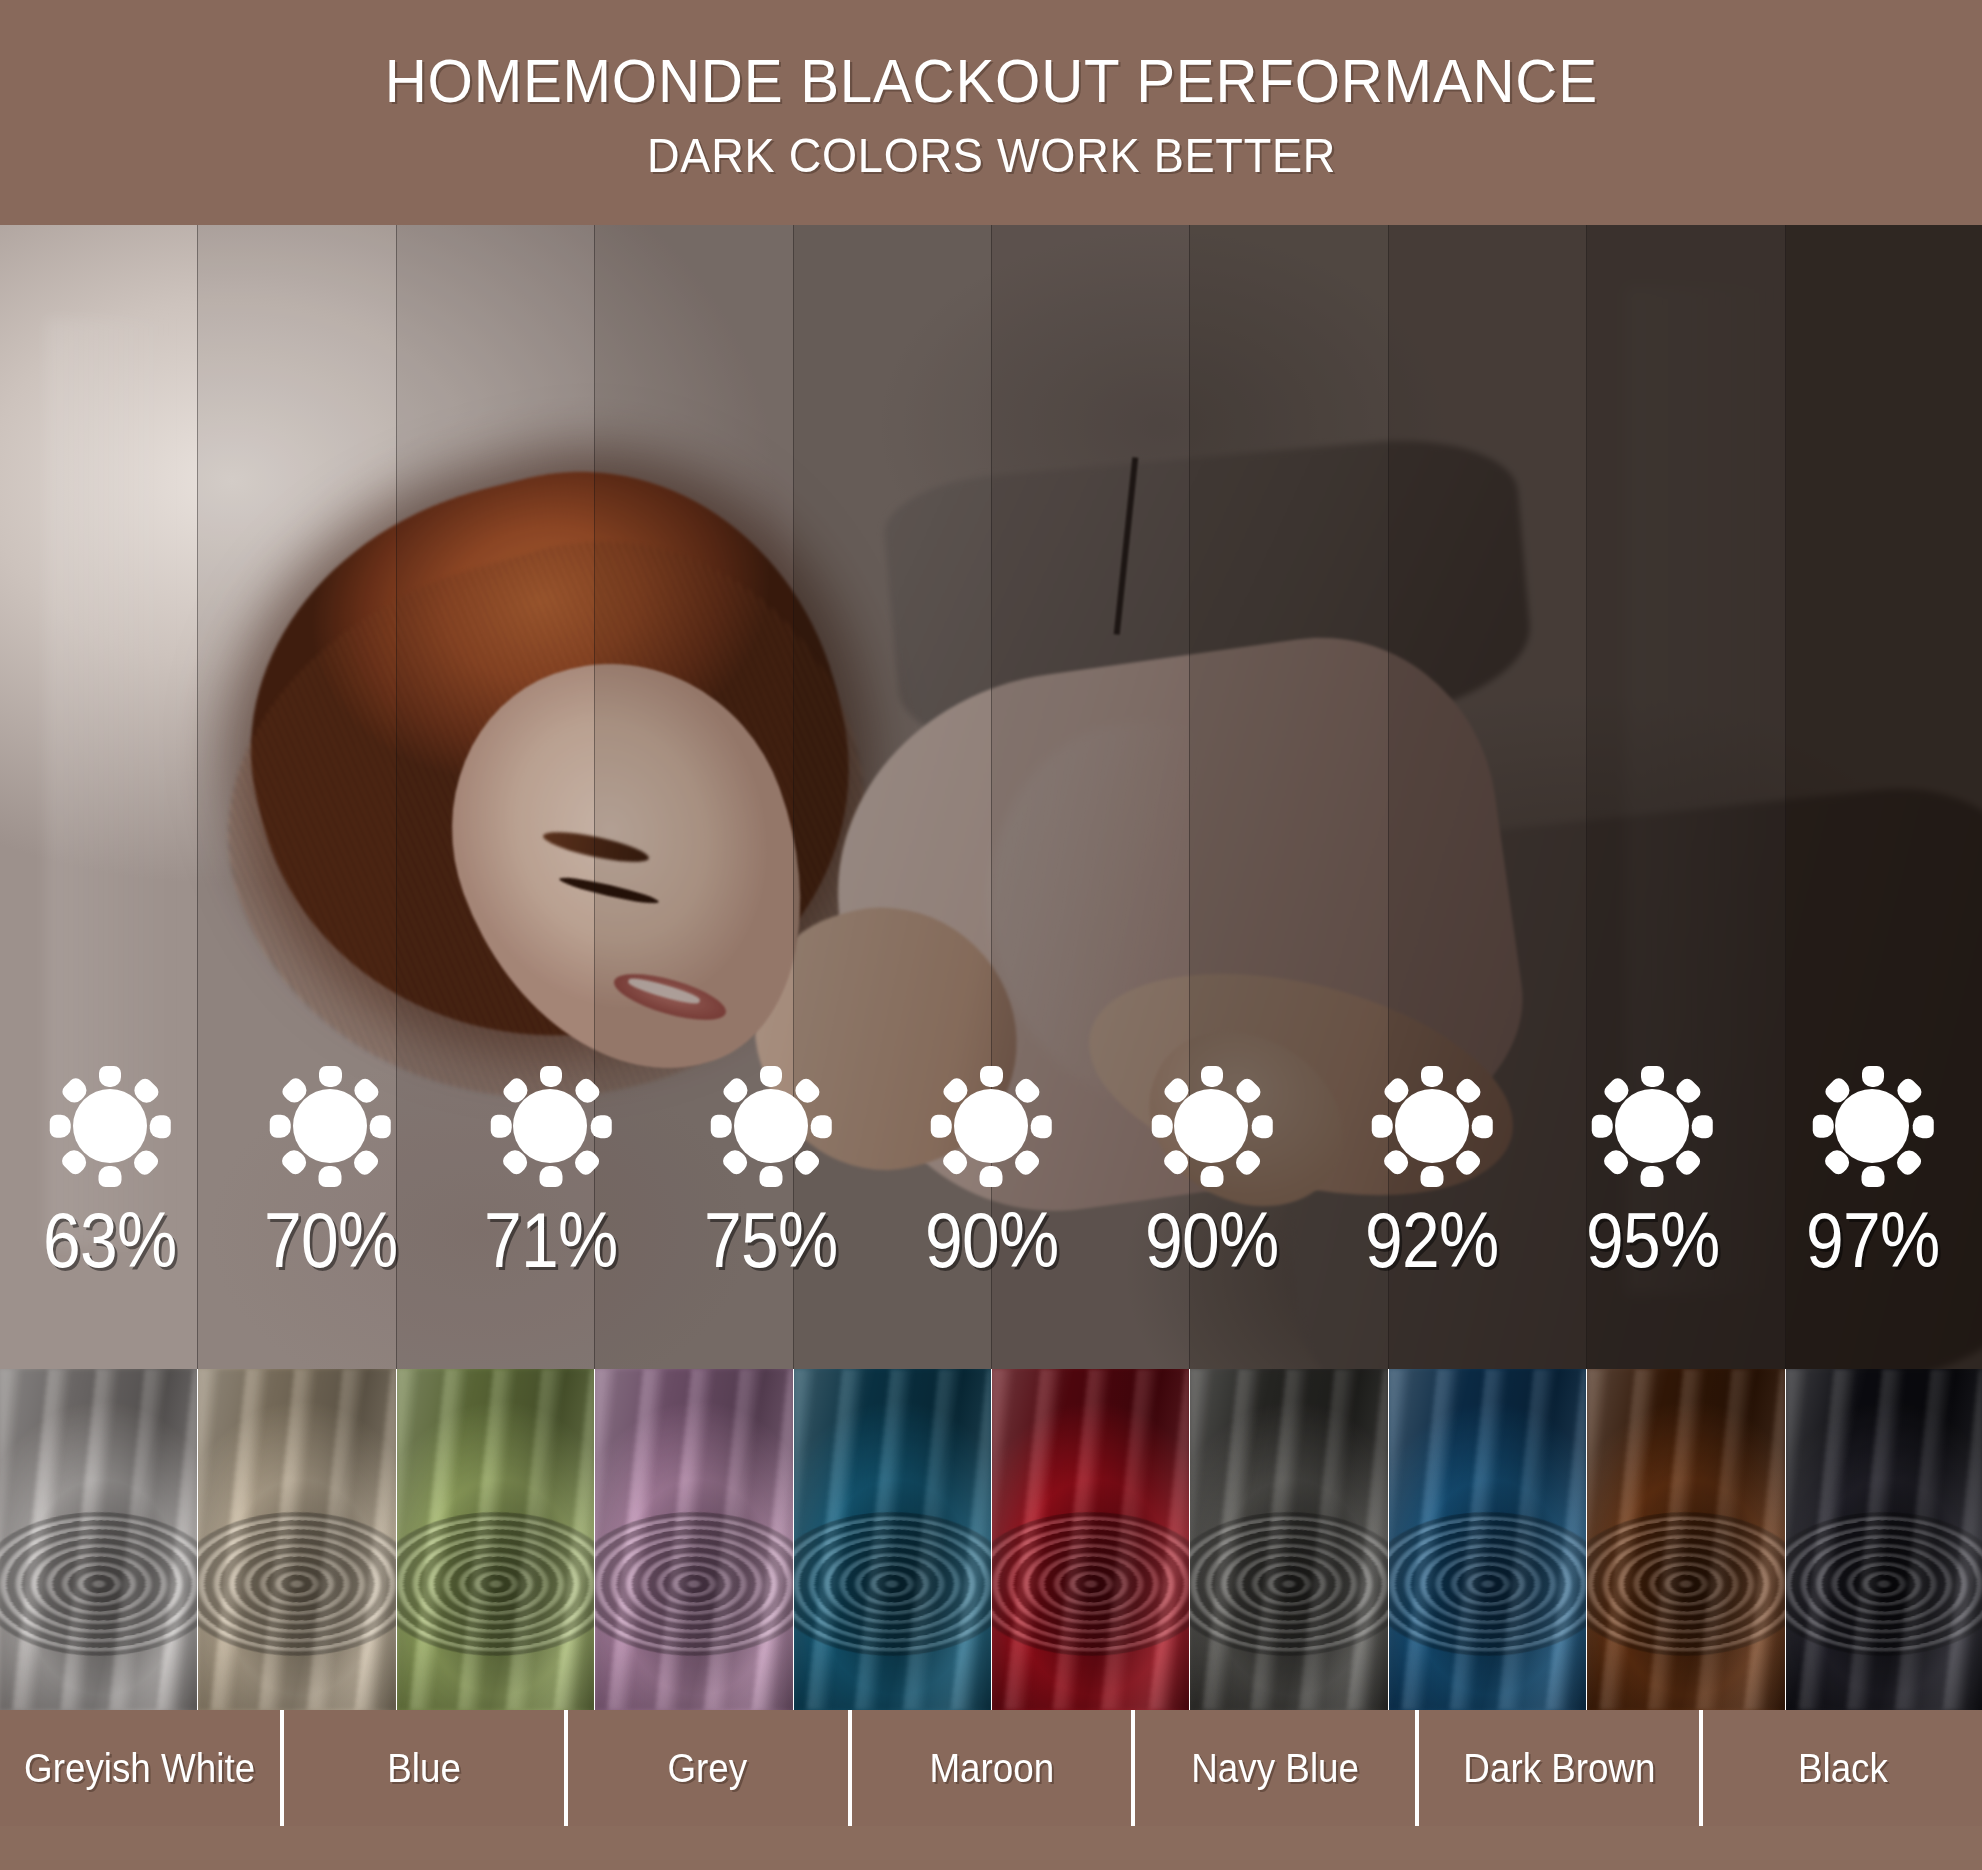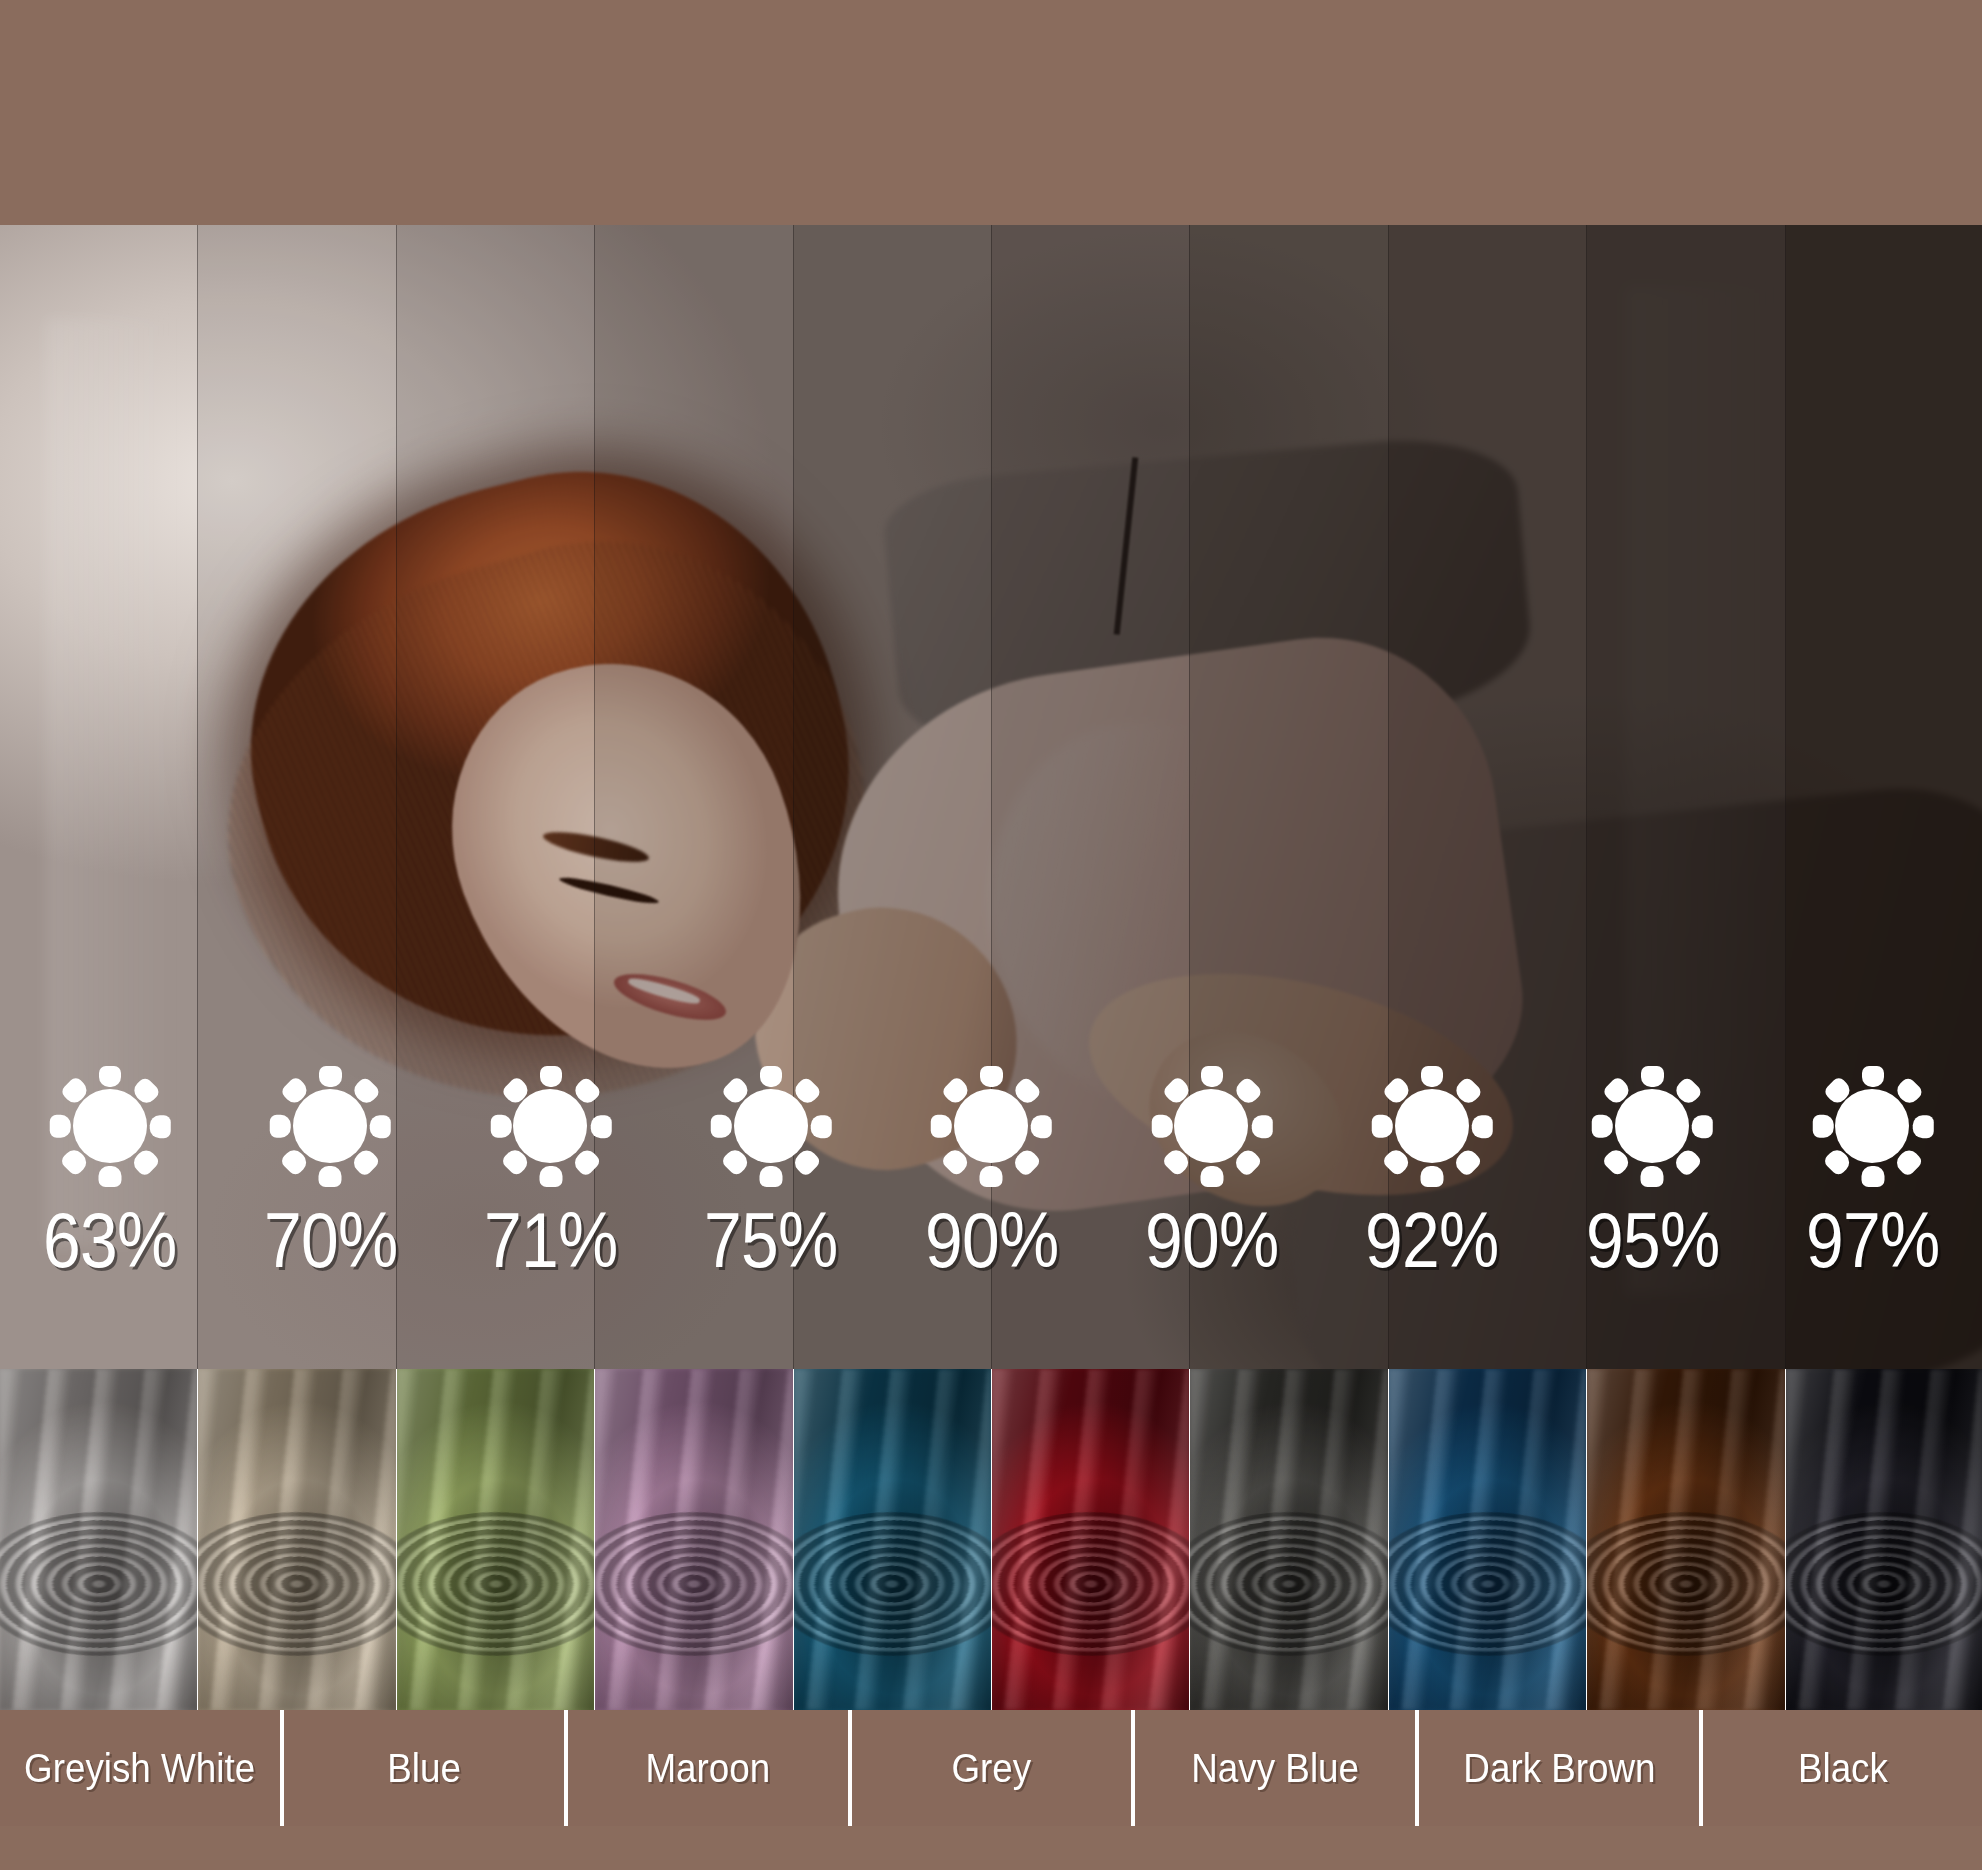--- a/index.html
+++ b/index.html
@@ -321,20 +321,24 @@
     transform:scaleX(0.92);
     display:inline-block;
     text-shadow:2.3px 2.3px 0 rgba(78,56,46,.55);
   }
 </style>
 </head>
 <body>
 
 <div id="page">
 
+  <div id="header">
+    <div id="title">HOMEMONDE BLACKOUT PERFORMANCE</div>
+    <div id="subtitle">DARK COLORS WORK BETTER</div>
+  </div>
 
   <div id="photo-strip">
 
     <div id="photo-art">
       <div class="bed-base"></div>
       <div class="bed-shade"></div>
       <div class="pillow"></div>
       <div class="cord"></div>
       <div class="blanket"></div>
       <div class="duvet-fold" style="left:46px;top:93px;width:217px;height:929px;"></div>
@@ -560,26 +564,26 @@
     </div>
 
   <div id="label-strip">
       <div class="label-cell">
         <span>Greyish White</span>
       </div>
       <div class="label-cell">
         <span>Blue</span>
       </div>
       <div class="label-cell">
+        <span>Grey</span>
+      </div>
+      <div class="label-cell">
         <span>Maroon</span>
       </div>
       <div class="label-cell">
-        <span>Grey</span>
-      </div>
-      <div class="label-cell">
         <span>Navy Blue</span>
       </div>
       <div class="label-cell">
         <span>Dark Brown</span>
       </div>
       <div class="label-cell">
         <span>Black</span>
       </div>
     </div>
 

